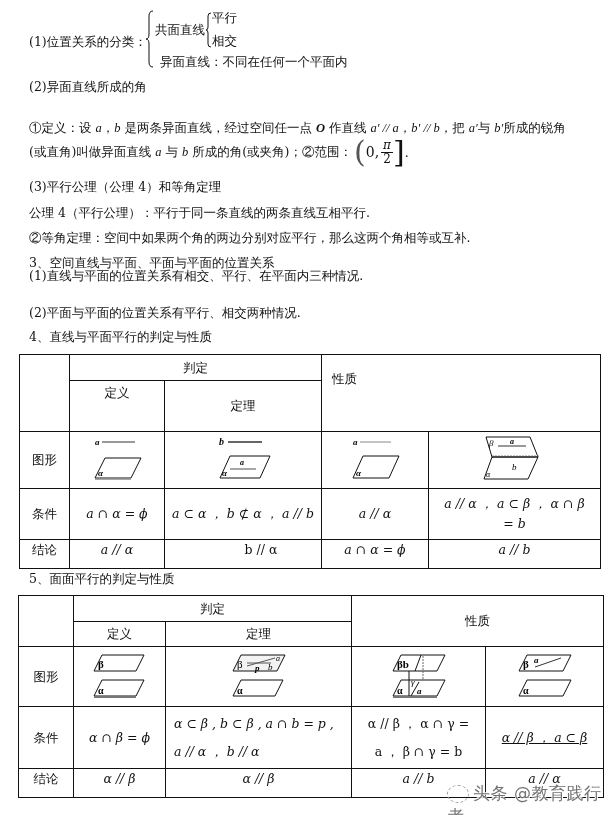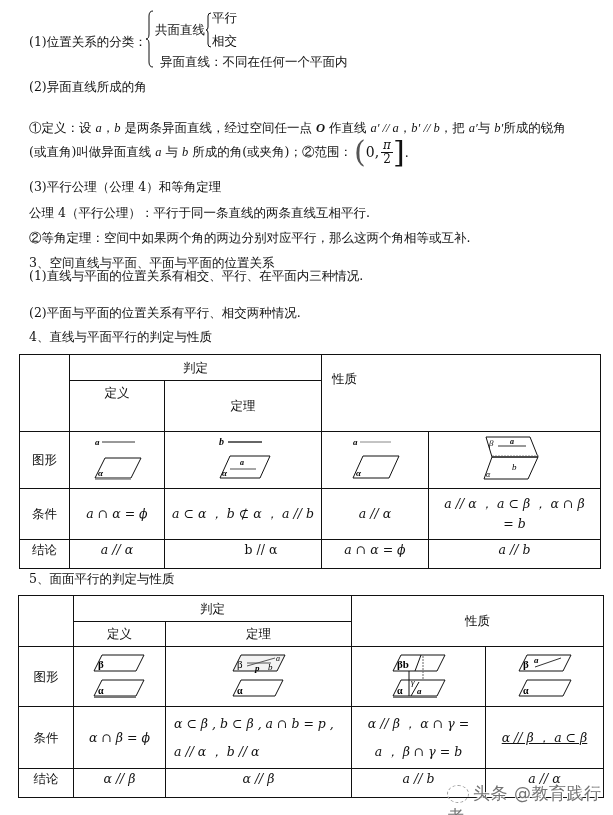--- a/index.html
+++ b/index.html
@@ -213,21 +213,21 @@
       </svg>
     </td>
   </tr>
   <tr style="height:62px;">
     <td>条件</td>
     <td style="font-style:italic;">α ∩ β = ϕ</td>
     <td style="font-style:italic;text-align:left;padding-left:8px;line-height:28px;">
       <div>α ⊂ β , b ⊂ β , a ∩ b = p ,</div>
       <div>a // α ， b // α</div>
     </td>
-    <td style="font-style:italic;line-height:28px;">
+    <td style="line-height:28px;">
       <div>α // β ， α ∩ γ =</div>
       <div>a ， β ∩ γ = b</div>
     </td>
     <td style="font-style:italic;text-decoration:underline;">α // β ， a ⊂ β</td>
   </tr>
   <tr style="height:29px;">
     <td class="top">结论</td>
     <td class="top" style="font-style:italic;">α // β</td>
     <td class="top" style="font-style:italic;">α // β</td>
     <td class="top" style="font-style:italic;">a // b</td>

